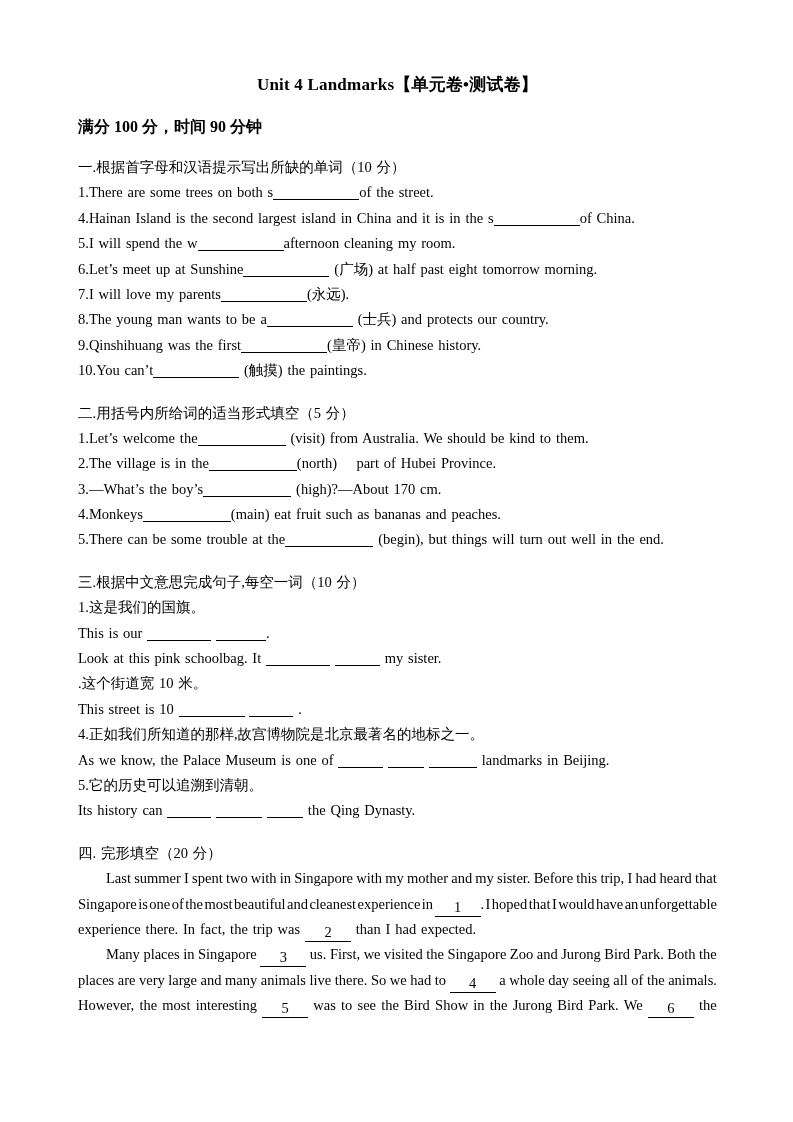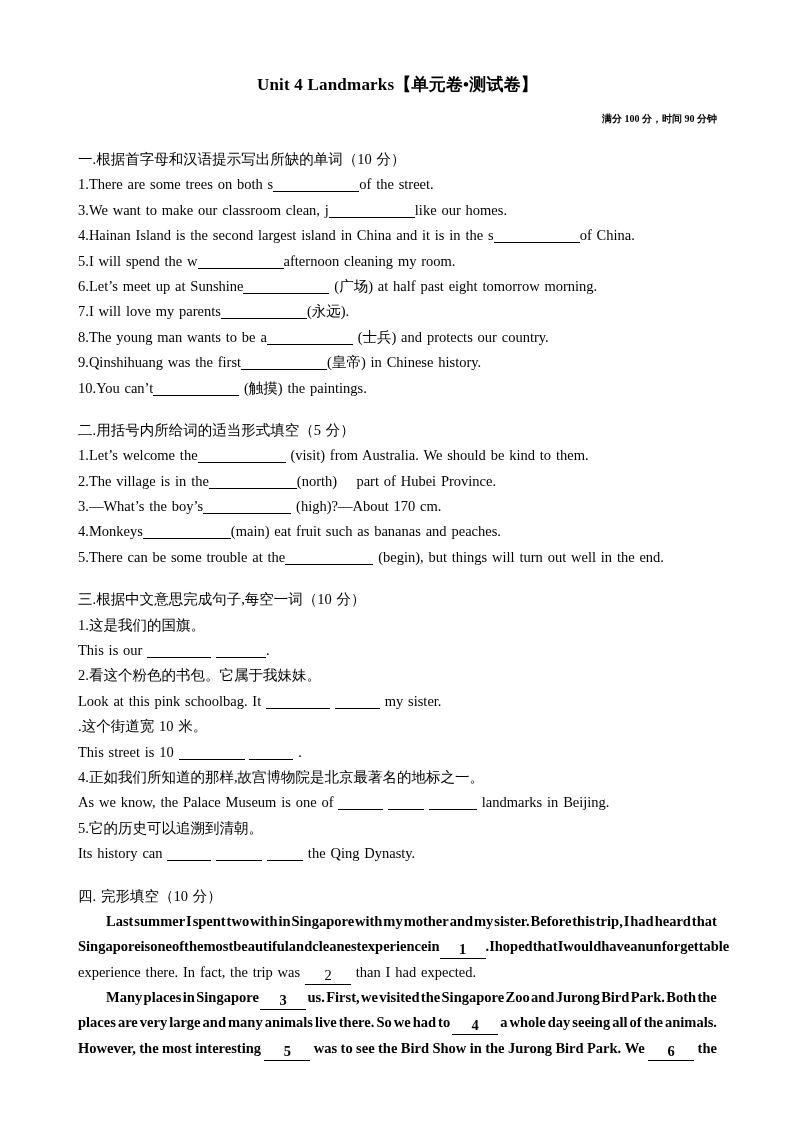--- a/index.html
+++ b/index.html
@@ -9,33 +9,33 @@
     font-family: "Liberation Serif", "DejaVu Serif", serif;
     overflow: hidden;
   }
   .sheet { padding: 70px 76px 0 78px; box-sizing: border-box; }
   .title {
     text-align: center; font-weight: bold;
     font-size: 17px; line-height: 30px;
     letter-spacing: 0.2px;
   }
   .subtitle {
-    text-align: right; font-weight: bold;
-    font-size: 10px; line-height: 22px; margin-top: 8px;
+    text-align: left; font-weight: bold;
+    font-size: 16px; line-height: 22px; margin-top: 16px;
   }
   .doc-body { margin-top: 12px; font-size: 14.5px; }
   .line {
     height: 25.4px; line-height: 25.4px;
     white-space: pre-wrap;
     word-spacing: 1.2px;
   }
   .line.heading { margin-top: 17px; }
   .line.cloze, .line.cloze-first {
     display: flex; justify-content: space-between; align-items: flex-end;
-    white-space: normal; word-spacing: 0; font-weight: bold;
+    white-space: normal; word-spacing: 0;
   }
   .line.cloze-first { padding-left: 28px; }
   .blank {
     display: inline-block;
     border-bottom: 1px solid #000;
     height: 15px; vertical-align: -3px;
   }
   .cblank {
     display: inline-block;
     border-bottom: 1px solid #000;
@@ -48,46 +48,44 @@
 </style>
 </head>
 <body>
 
 <div class="sheet">
   <div class="title">Unit 4 Landmarks【单元卷•测试卷】</div>
   <div class="subtitle">满分 100 分，时间 90 分钟</div>
   <div class="doc-body">
       <div class="line heading"><span>一.根据首字母和汉语提示写出所缺的单词（10 分）</span></div>
       <div class="line item"><span>1.There are some trees on both s</span><span class="blank" style="width: 86px;"></span><span>of the street.</span></div>
-      <div class="line item"><span>3.We want to make our classroom clean, j</span><span class="blank" style="width: 86px;"></span><span>like our homes.</span></div>
       <div class="line item"><span>4.Hainan Island is the second largest island in China and it is in the s</span><span class="blank" style="width: 86px;"></span><span>of China.</span></div>
       <div class="line item"><span>5.I will spend the w</span><span class="blank" style="width: 86px;"></span><span>afternoon cleaning my room.</span></div>
       <div class="line item"><span>6.Let’s meet up at Sunshine</span><span class="blank" style="width: 86px;"></span><span> (广场) at half past eight tomorrow morning.</span></div>
       <div class="line item"><span>7.I will love my parents</span><span class="blank" style="width: 86px;"></span><span>(永远).</span></div>
       <div class="line item"><span>8.The young man wants to be a</span><span class="blank" style="width: 86px;"></span><span> (士兵) and protects our country.</span></div>
       <div class="line item"><span>9.Qinshihuang was the first</span><span class="blank" style="width: 86px;"></span><span>(皇帝) in Chinese history.</span></div>
       <div class="line item"><span>10.You can’t</span><span class="blank" style="width: 86px;"></span><span> (触摸) the paintings.</span></div>
       <div class="line heading"><span>二.用括号内所给词的适当形式填空（5 分）</span></div>
       <div class="line item"><span>1.Let’s welcome the</span><span class="blank" style="width: 88px;"></span><span> (visit) from Australia. We should be kind to them.</span></div>
       <div class="line item"><span>2.The village is in the</span><span class="blank" style="width: 88px;"></span><span>(north)    part of Hubei Province.</span></div>
       <div class="line item"><span>3.—What’s the boy’s</span><span class="blank" style="width: 88px;"></span><span> (high)?—About 170 cm.</span></div>
       <div class="line item"><span>4.Monkeys</span><span class="blank" style="width: 88px;"></span><span>(main) eat fruit such as bananas and peaches.</span></div>
       <div class="line item"><span>5.There can be some trouble at the</span><span class="blank" style="width: 88px;"></span><span> (begin), but things will turn out well in the end.</span></div>
       <div class="line heading"><span>三.根据中文意思完成句子,每空一词（10 分）</span></div>
       <div class="line cn"><span>1.这是我们的国旗。</span></div>
       <div class="line en"><span>This is our </span><span class="blank" style="width: 64px;"></span><span> </span><span class="blank" style="width: 50px;"></span><span>.</span></div>
-      <div class="line cn"><span>2.看这个粉色的书包。它属于我妹妹。</span></div>
       <div class="line en"><span>Look at this pink schoolbag. It </span><span class="blank" style="width: 64px;"></span><span> </span><span class="blank" style="width: 45px;"></span><span> my sister.</span></div>
       <div class="line cn"><span>.这个街道宽 10 米。</span></div>
       <div class="line en"><span>This street is 10 </span><span class="blank" style="width: 66px;"></span><span> </span><span class="blank" style="width: 44px;"></span><span> .</span></div>
       <div class="line cn"><span>4.正如我们所知道的那样,故宫博物院是北京最著名的地标之一。</span></div>
       <div class="line en"><span>As we know, the Palace Museum is one of </span><span class="blank" style="width: 45px;"></span><span> </span><span class="blank" style="width: 36px;"></span><span> </span><span class="blank" style="width: 48px;"></span><span> landmarks in Beijing.</span></div>
       <div class="line cn"><span>5.它的历史可以追溯到清朝。</span></div>
       <div class="line en"><span>Its history can </span><span class="blank" style="width: 44px;"></span><span> </span><span class="blank" style="width: 46px;"></span><span> </span><span class="blank" style="width: 36px;"></span><span> the Qing Dynasty.</span></div>
-      <div class="line heading"><span>四. 完形填空（10 分）</span></div>
+      <div class="line heading"><span>四. 完形填空（20 分）</span></div>
       <div class="line cloze-first">
         <span class="word">Last</span>
         <span class="word">summer</span>
         <span class="word">I</span>
         <span class="word">spent</span>
         <span class="word">two</span>
         <span class="word">with</span>
         <span class="word">in</span>
         <span class="word">Singapore</span>
         <span class="word">with</span>

